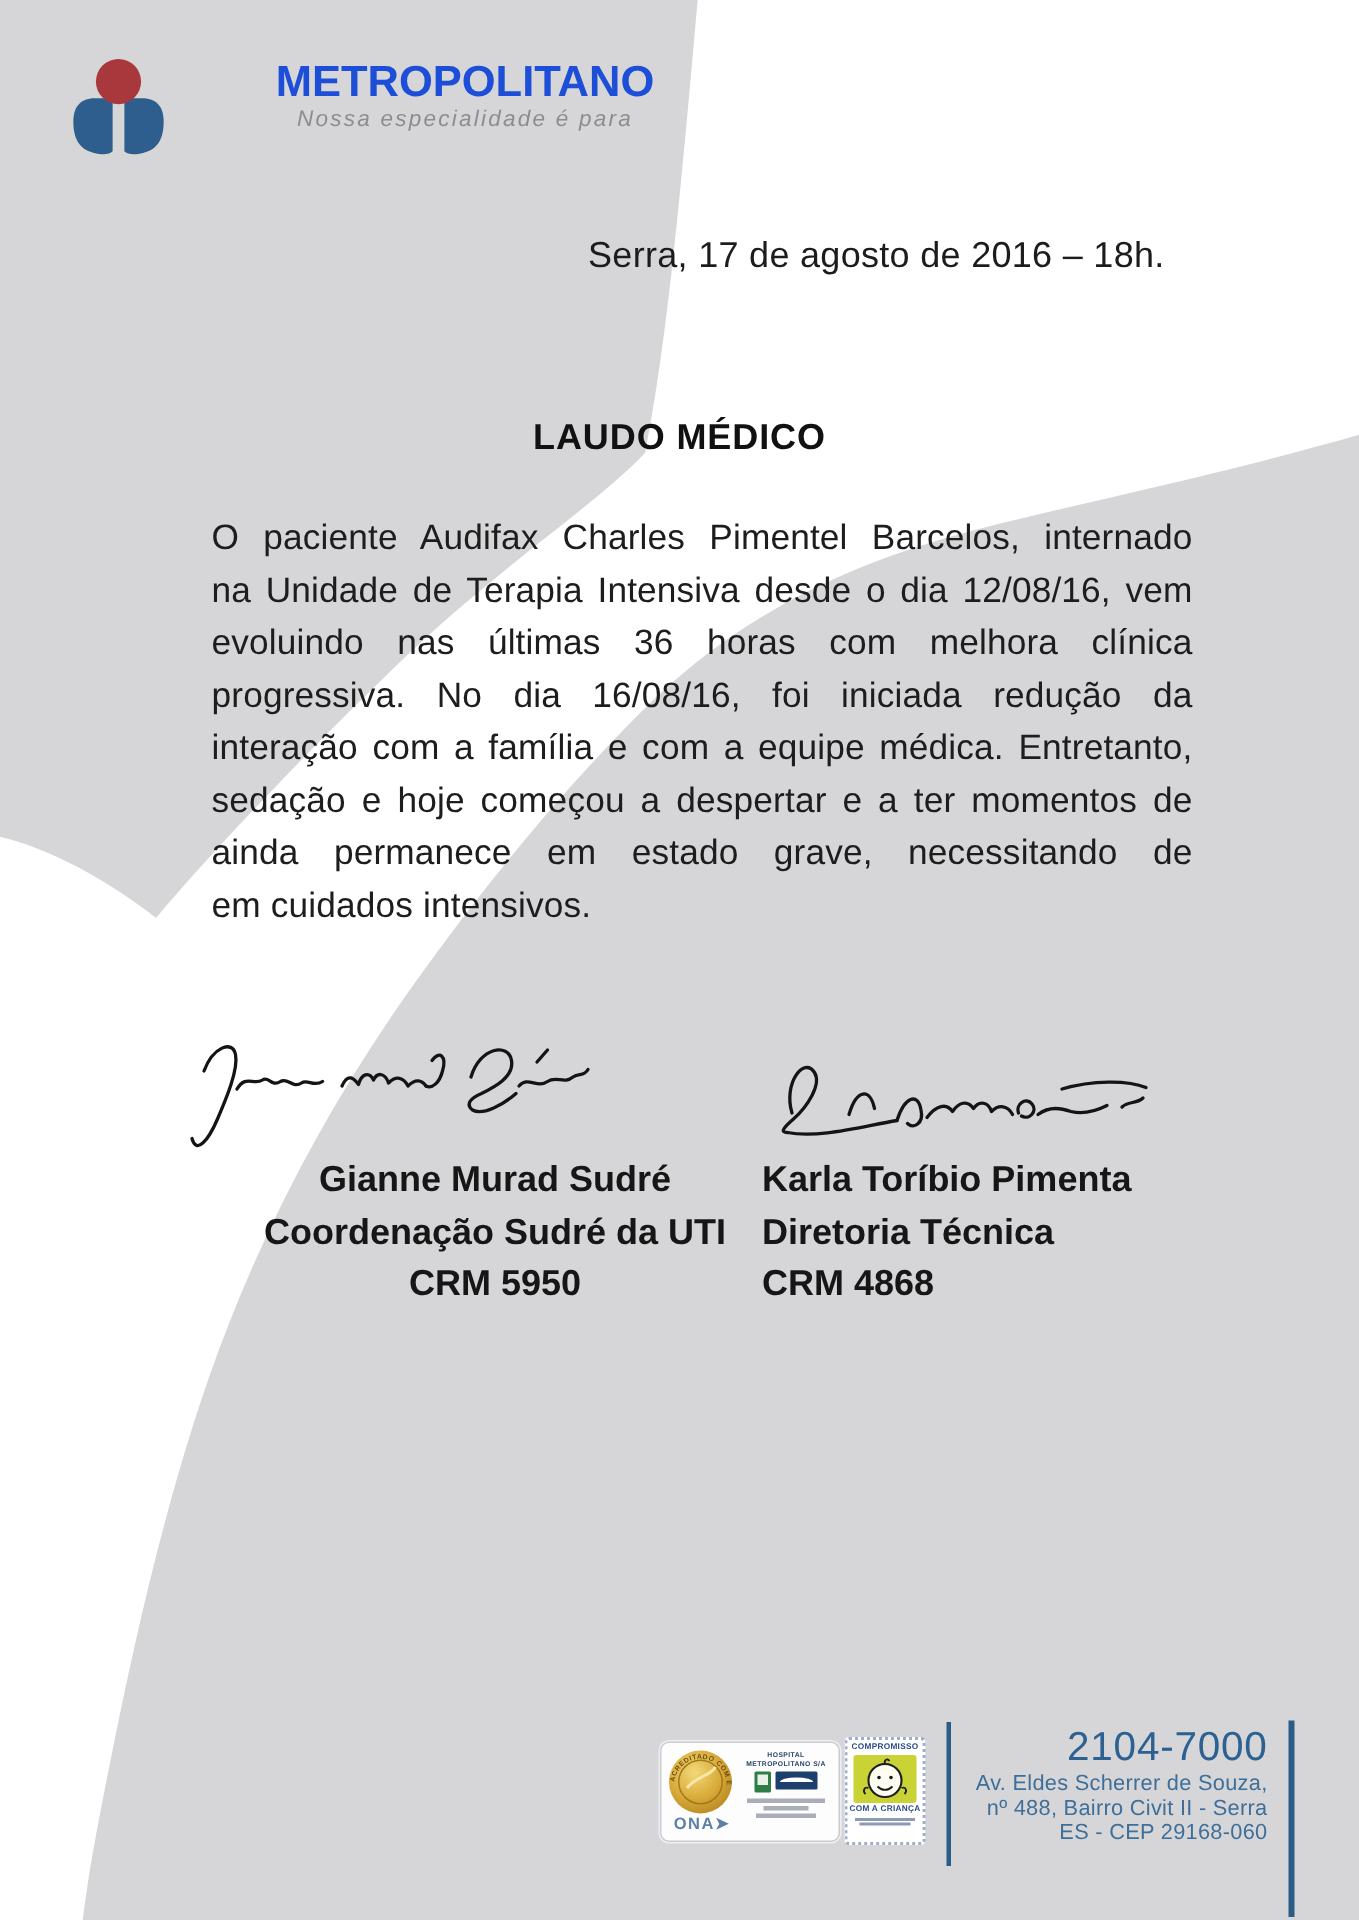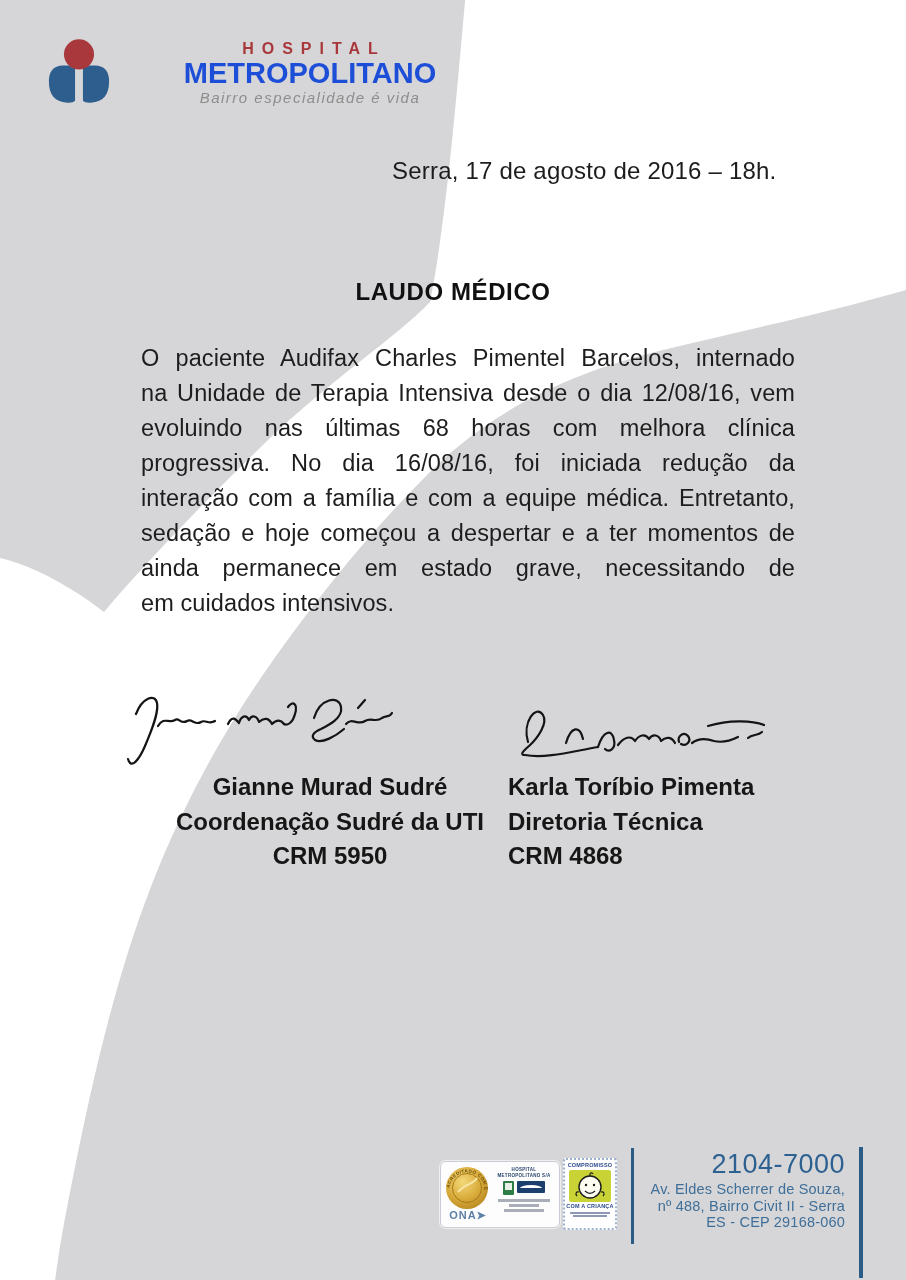--- a/index.html
+++ b/index.html
@@ -124,37 +124,36 @@
              C446,222 456,102 466,-10 Z" fill="#ffffff"></path>
   </svg>
 
   <div class="logo">
     <svg class="logo-icon" viewBox="0 0 100 110" aria-hidden="true">
       <path d="M44,42 L26,42 C10,42 4,52 4,66 C4,86 12,97 32,99 C38,99.5 42,98 44,96 Z" fill="#2e5e8e"></path>
       <path d="M56,42 L74,42 C90,42 96,52 96,66 C96,86 88,97 68,99 C62,99.5 58,98 56,96 Z" fill="#2e5e8e"></path>
       <circle cx="50" cy="25" r="23" fill="#a8383c"></circle>
     </svg>
     <div class="logo-text">
-      <div class="logo-hospital">HOSPITAL</div>
       <div class="logo-name">METROPOLITANO</div>
-      <div class="logo-tagline">Bairro especialidade é vida</div>
+      <div class="logo-tagline">Nossa especialidade é para</div>
     </div>
   </div>
 
   <div class="dateline">Serra, 17 de agosto de 2016 – 18h.</div>
 
   <div class="doc-title">LAUDO MÉDICO</div>
 
   <div class="body-block">
 
       <div class="body-line">O paciente Audifax Charles Pimentel Barcelos, internado</div>
 
       <div class="body-line">na Unidade de Terapia Intensiva desde o dia 12/08/16, vem</div>
 
-      <div class="body-line">evoluindo nas últimas 68 horas com melhora clínica</div>
+      <div class="body-line">evoluindo nas últimas 36 horas com melhora clínica</div>
 
       <div class="body-line">progressiva. No dia 16/08/16, foi iniciada redução da</div>
 
       <div class="body-line">interação com a família e com a equipe médica. Entretanto,</div>
 
       <div class="body-line">sedação e hoje começou a despertar e a ter momentos de</div>
 
       <div class="body-line">ainda permanece em estado grave, necessitando de</div>
 
 

